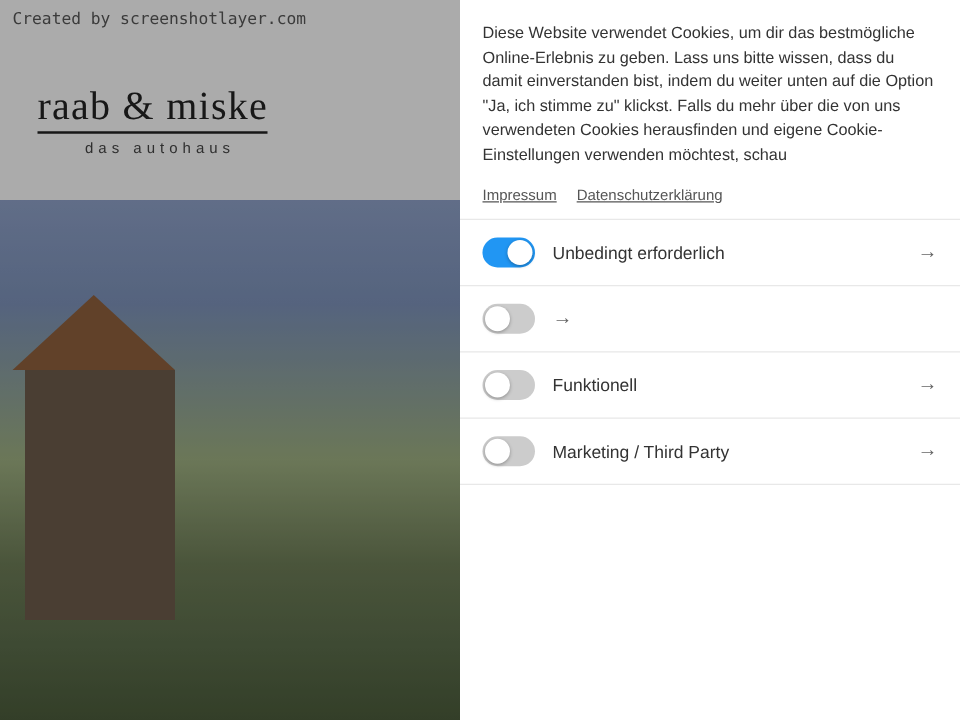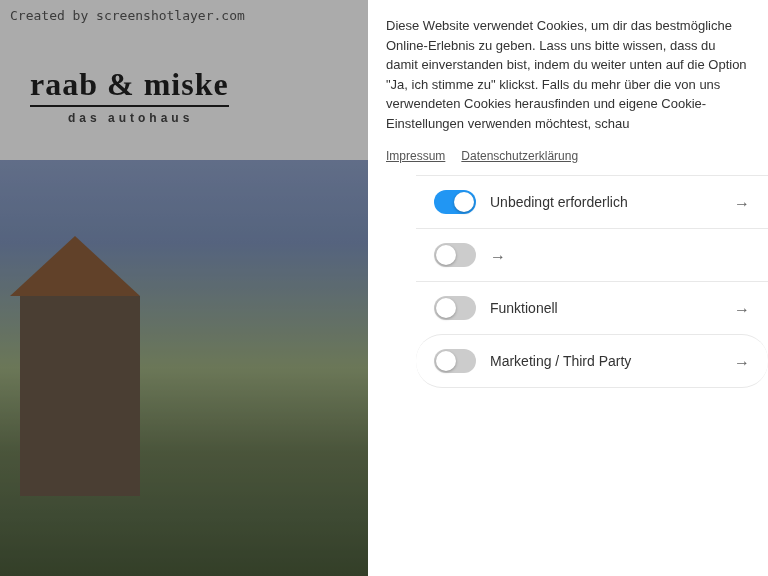--- a/index.html
+++ b/index.html
@@ -36,21 +36,20 @@
       font-family: monospace;
       font-size: 13px;
       color: #555;
     }
 
     .logo-area {
       display: flex;
       flex-direction: column;
       align-items: flex-start;
       margin-top: 30px;
-      font-weight: bold;
     }
 
     .logo-main {
       font-family: Georgia, serif;
       font-size: 32px;
       color: #222;
       letter-spacing: 1px;
       border-bottom: 2px solid #222;
       padding-bottom: 2px;
     }
@@ -138,34 +137,32 @@
 
     .modal-link {
       font-size: 12px;
       color: #555;
       text-decoration: underline;
       cursor: pointer;
     }
 
     .cookie-options {
       flex-shrink: 0;
-      padding-left: 48px;
     }
 
     .cookie-row {
       display: flex;
       align-items: center;
       padding: 14px 18px;
       border-top: 1px solid #e8e8e8;
       cursor: pointer;
     }
 
     .cookie-row:last-child {
       border-bottom: 1px solid #e8e8e8;
-      border-radius: 26px;
     }
 
     .toggle {
       width: 42px;
       height: 24px;
       border-radius: 12px;
       position: relative;
       flex-shrink: 0;
       margin-right: 14px;
     }

